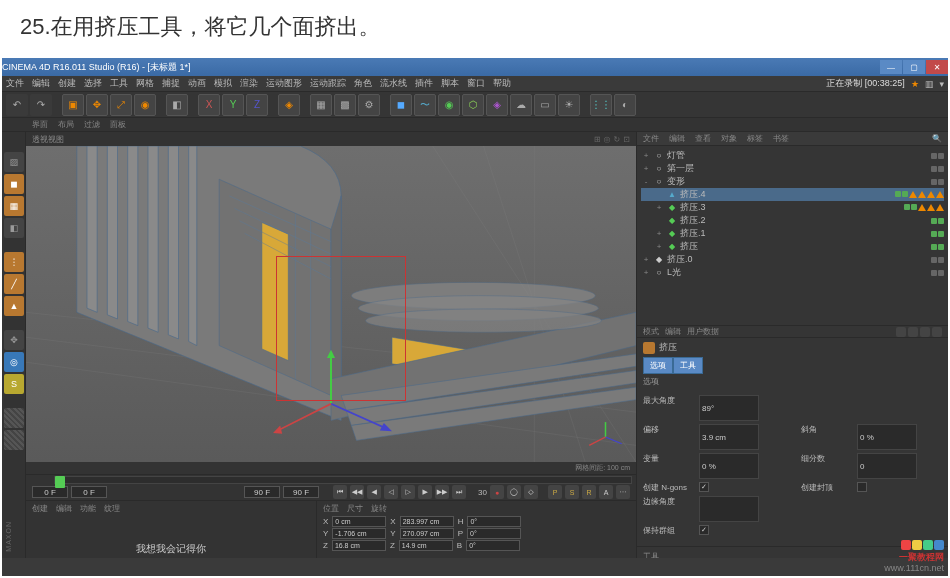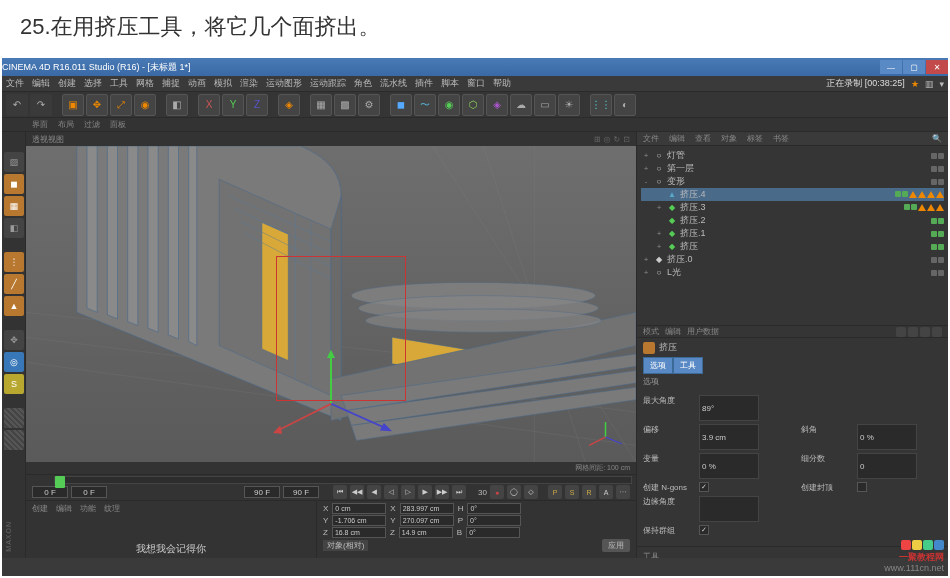--- a/index.html
+++ b/index.html
@@ -310,20 +310,25 @@
           <div class="tabs">
             <span>创建</span>
             <span>编辑</span>
             <span>功能</span>
             <span>纹理</span>
           </div>
           <div class="subtitle">我想我会记得你</div>
           <span class="maxon">MAXON</span>
         </div>
         <div class="bottom-coords">
+          <div class="ctabs">
+            <span>位置</span>
+            <span>尺寸</span>
+            <span>旋转</span>
+          </div>
           <div class="crow">
               <span>X</span>
             <input value="0 cm" style="">
             <span>X</span>
               <input value="283.997 cm" style="">
             <span>H</span>
               <input value="0°" style="">
             </div>
           <div class="crow">
               <span>Y</span>
@@ -334,25 +339,20 @@
               <input value="0°" style="">
             </div>
           <div class="crow">
               <span>Z</span>
             <input value="16.8 cm" style="">
             <span>Z</span>
               <input value="14.9 cm" style="">
             <span>B</span>
               <input value="0°" style="">
             </div>
-          <div class="crow">
-              <span style="background:#444;padding:0 4px">对象(相对)</span>
-            <span style="flex:1"></span>
-              <span style="background:#555;padding:1px 6px;border-radius:2px">应用</span>
-            </div>
         </div>
       </div>
     </div>
 
     <div class="rightcol">
       <div class="obj-tabs">
         <span>文件</span>
         <span>编辑</span>
         <span>查看</span>
         <span>对象</span>

